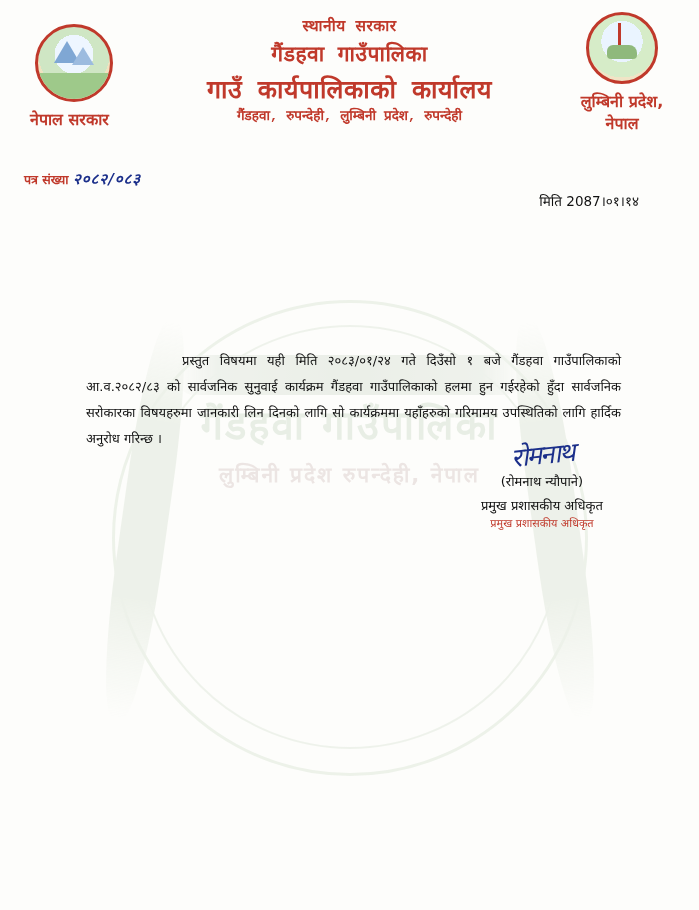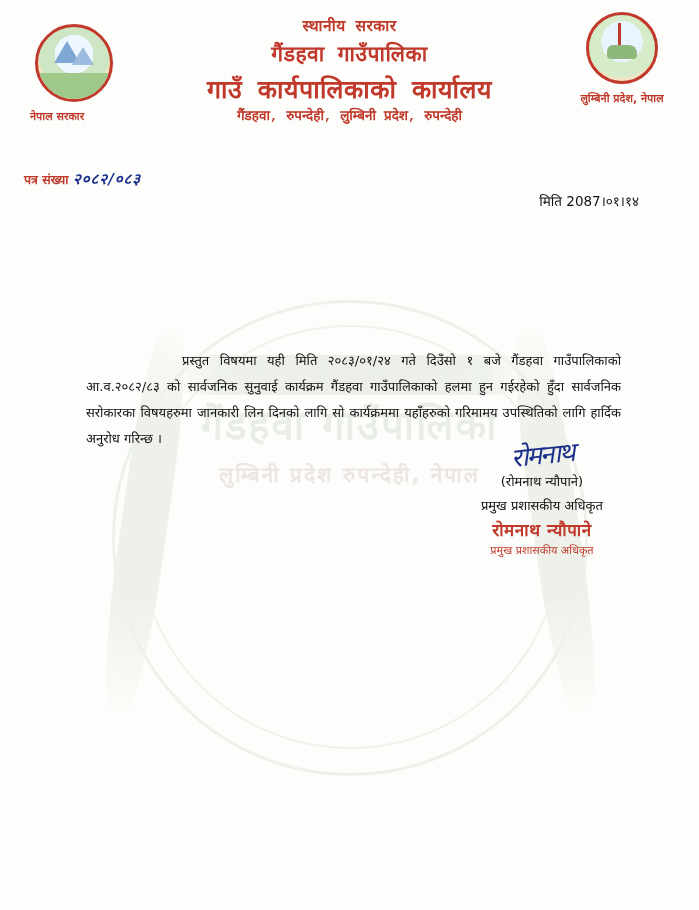--- a/index.html
+++ b/index.html
@@ -167,21 +167,21 @@
     left: 18px;
     top: 30px;
     width: 30px;
     height: 14px;
     background: #8fb97c;
     border-radius: 6px 8px 4px 4px;
   }
   .emblem-caption {
     margin-top: 6px;
     font-family: "DejaVu Sans", sans-serif;
-    font-size: 11px;
+    font-size: 16px;
     color: #c0392b;
     font-weight: bold;
   }
   .title-block {
     position: absolute;
     left: 130px;
     right: 130px;
     top: 14px;
     text-align: center;
     color: #c0392b;
@@ -334,17 +334,16 @@
   <div class="date-right">मिति 2087।०१।१४</div>
 
 
 
   <div class="para">प्रस्तुत विषयमा यही मिति २०८३/०१/२४ गते दिउँसो १ बजे गैंडहवा गाउँपालिकाको आ.व.२०८२/८३ को सार्वजनिक सुनुवाई कार्यक्रम गैंडहवा गाउँपालिकाको हलमा हुन गईरहेको हुँदा सार्वजनिक सरोकारका विषयहरुमा जानकारी लिन दिनको लागि सो कार्यक्रममा यहाँहरुको गरिमामय उपस्थितिको लागि हार्दिक अनुरोध गरिन्छ ।</div>
 
   <div class="sign-block">
     <div class="sig-scribble">रोमनाथ</div>
     <div class="sig-name">(रोमनाथ न्यौपाने)</div>
     <div class="sig-post">प्रमुख प्रशासकीय अधिकृत</div>
-    <div class="stamp-name">रोमनाथ न्यौपाने</div>
     <div class="stamp-post">प्रमुख प्रशासकीय अधिकृत</div>
   </div>
 
 </div>
 
 </body></html>

